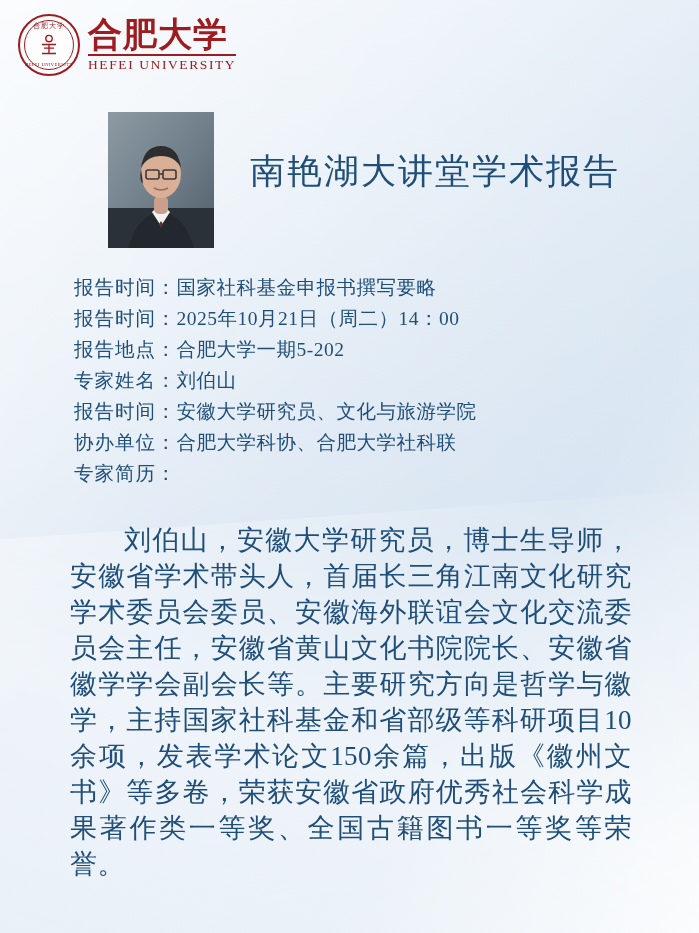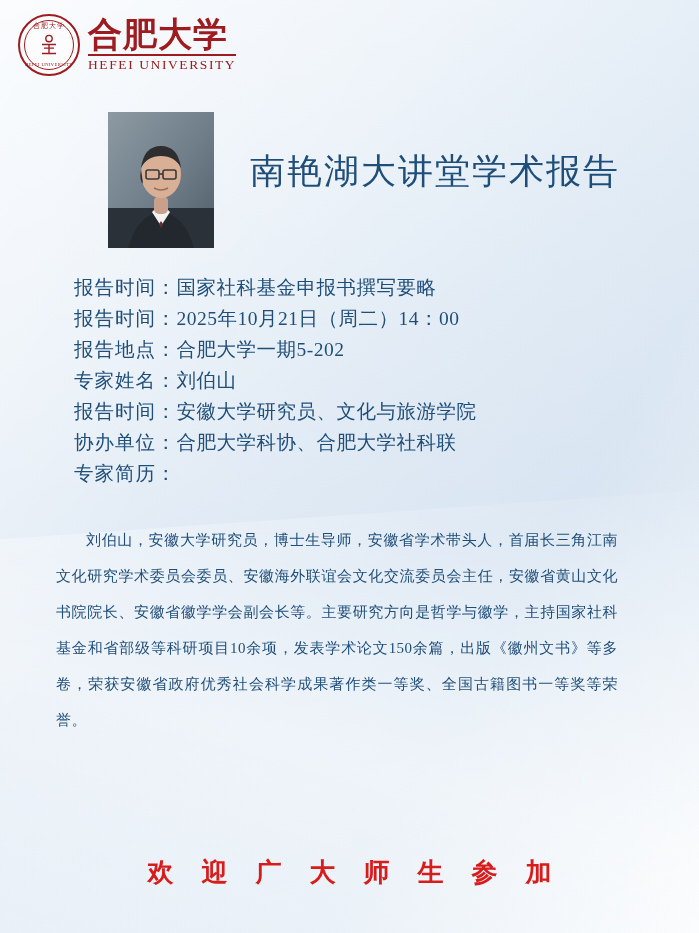--- a/index.html
+++ b/index.html
@@ -164,25 +164,25 @@
   .info-row {
     display: block;
     white-space: nowrap;
   }
   .info-label { letter-spacing: 1px; }
   .info-value { letter-spacing: 0.5px; }
 
   
   .bio {
     position: absolute;
-    left: 56px;
+    left: 70px;
     top: 522px;
     width: 562px;
     color: #1f4e79;
-    font-size: 15px;
+    font-size: 27px;
     line-height: 36px;
     text-align: justify;
     text-indent: 2em;
     font-family: "Liberation Serif", serif;
     letter-spacing: 0.4px;
   }
 
   
   .welcome {
     position: absolute;
@@ -269,14 +269,13 @@
     <div class="info-row">
       <span class="info-label">协办单位：</span><span class="info-value">合肥大学科协、合肥大学社科联</span>
     </div>
     <div class="info-row">
       <span class="info-label">专家简历：</span><span class="info-value"></span>
     </div>
   </div>
 
   <div class="bio">刘伯山，安徽大学研究员，博士生导师，安徽省学术带头人，首届长三角江南文化研究学术委员会委员、安徽海外联谊会文化交流委员会主任，安徽省黄山文化书院院长、安徽省徽学学会副会长等。主要研究方向是哲学与徽学，主持国家社科基金和省部级等科研项目10余项，发表学术论文150余篇，出版《徽州文书》等多卷，荣获安徽省政府优秀社会科学成果著作类一等奖、全国古籍图书一等奖等荣誉。</div>
 
-  <div class="welcome">欢迎广大师生参加</div>
 </div>
 
 </body></html>

